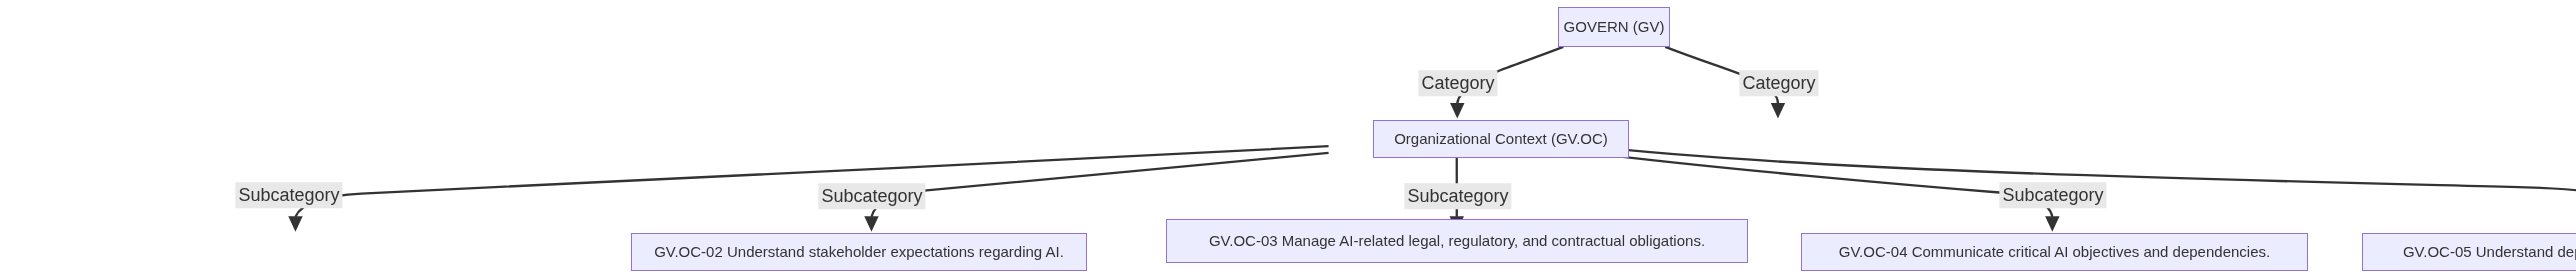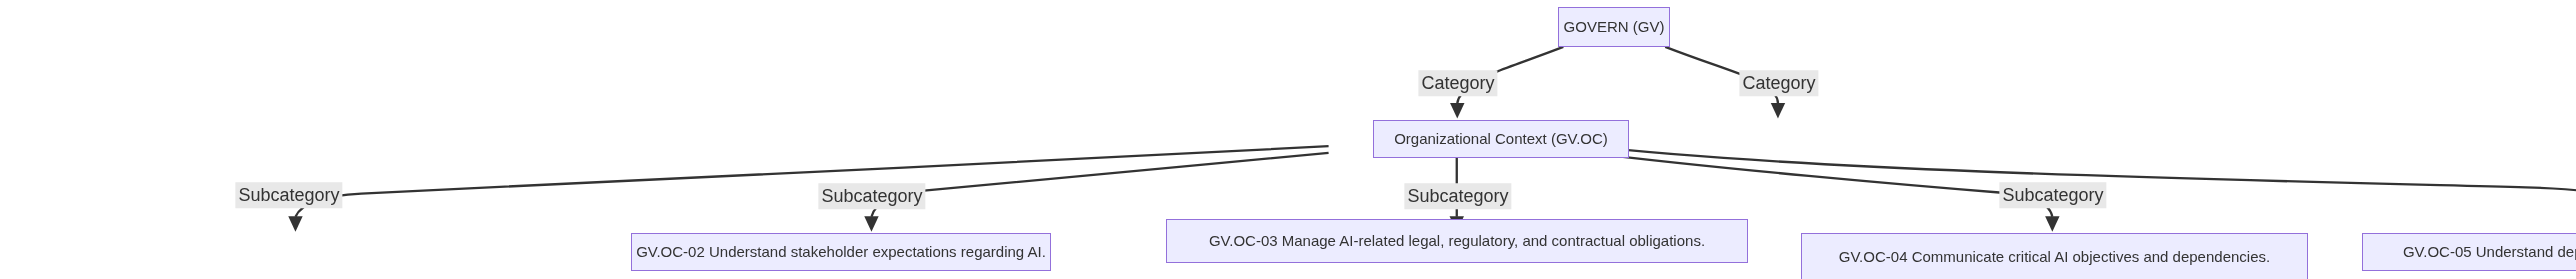--- a/index.html
+++ b/index.html
@@ -110,29 +110,29 @@
   <div class="node" style="left:1558px; top:7.2px; width:112px; height:40px;">
     <span>GOVERN (GV)</span>
   </div>
 
   <div class="node" style="left:1329px; top:120px; width:256px; height:38px;margin-left:44px;">
     <span>Organizational Context (GV.OC)</span>
   </div>
 
 
 
-  <div class="node" style="left:631px; top:233px; width:420px; height:38px;">
+  <div class="node" style="left:631px; top:233px; width:456px; height:38px;">
     <span>GV.OC-02 Understand stakeholder expectations regarding AI.</span>
   </div>
 
   <div class="node" style="left:1166px; top:219px; width:582px; height:44px;">
     <span>GV.OC-03 Manage AI-related legal, regulatory, and contractual obligations.</span>
   </div>
 
-  <div class="node" style="left:1801px; top:233px; width:507px; height:47px;">
+  <div class="node" style="left:1801px; top:233px; width:507px; height:38px;">
     <span>GV.OC-04 Communicate critical AI objectives and dependencies.</span>
   </div>
 
   <div class="node" style="left:2362px; top:233px; width:595px; height:38px;">
     <span>GV.OC-05 Understand dependencies on external AI technologies or services.</span>
   </div>
 
 </div>
 
 

